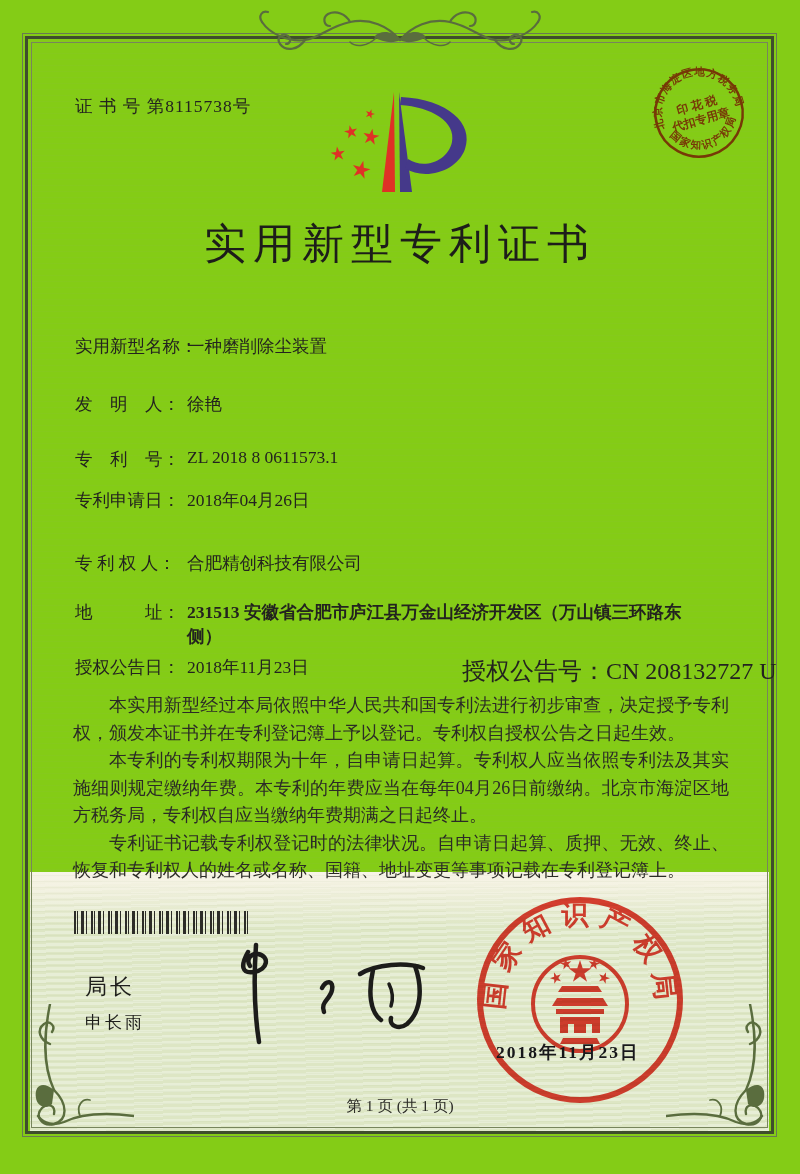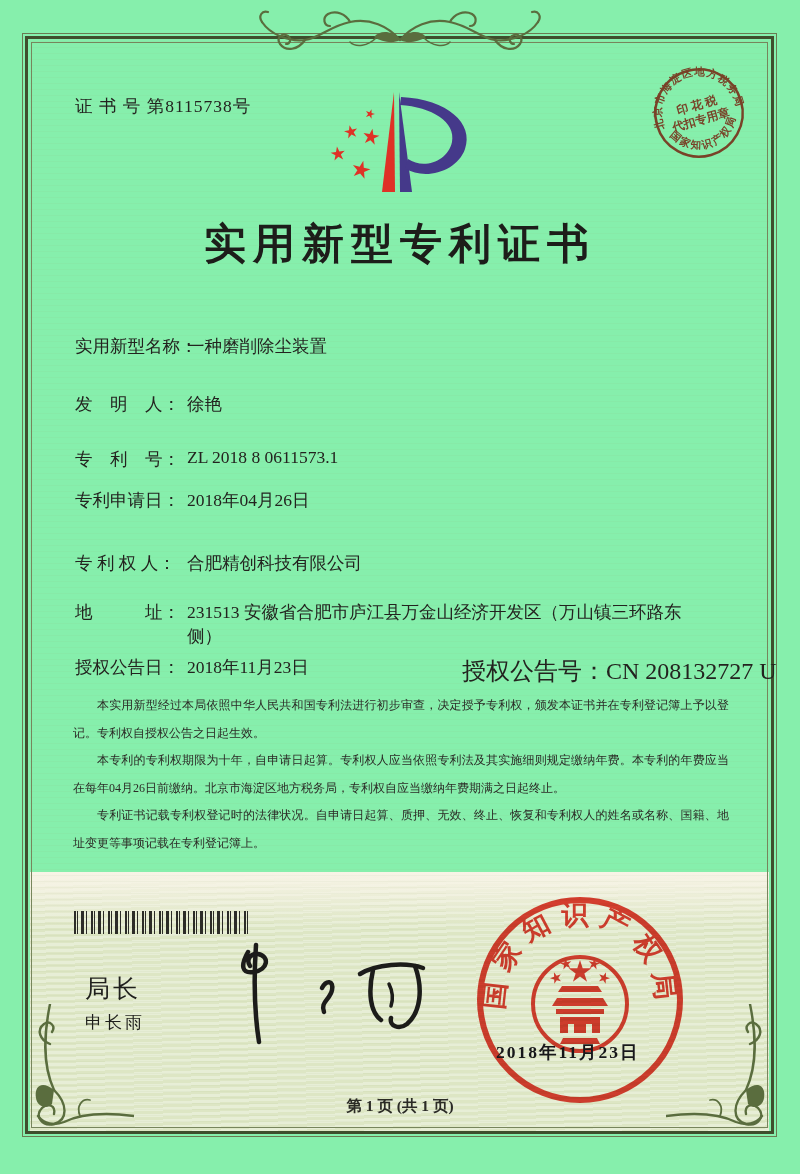--- a/index.html
+++ b/index.html
@@ -1,17 +1,17 @@
 <!DOCTYPE html>
 <html><head>
 <meta charset="utf-8">
 <style>
   html,body{margin:0;padding:0;}
   body{background:#e8e4d8;font-family:"Liberation Serif","DejaVu Serif",serif;}
-  .page{position:relative;width:800px;height:1174px;margin:0 auto;background:#86efac;overflow:hidden;}
+  .page{position:relative;width:800px;height:1174px;margin:0 auto;background:#84cc16;overflow:hidden;}
 
   
   .frame{position:absolute;left:22px;top:33px;width:753px;height:1102px;border:1px solid #6a7a52;}
   .frame::before{content:"";position:absolute;inset:2px;border:3px solid #3f4e2c;}
   .frame::after{content:"";position:absolute;inset:8px;border:1px solid #77855c;}
 
   .texture{position:absolute;left:30px;top:41px;width:739px;height:1086px;
     background:repeating-linear-gradient(180deg,rgba(150,170,110,0.07) 0 1px,transparent 1px 6px);}
   .band{position:absolute;left:30px;top:872px;width:739px;height:259px;
     background:repeating-linear-gradient(178deg,#e7eed6 0 3px,#dde6c4 3px 6px);}
@@ -19,36 +19,36 @@
     background:linear-gradient(#f8f4e7,rgba(248,244,231,0));}
 
   .ornament{position:absolute;color:#5a6d3e;}
   .orn-top{left:250px;top:6px;width:300px;height:56px;}
   .orn-bl{left:24px;top:1004px;width:110px;height:130px;}
   .orn-br{left:666px;top:1004px;width:110px;height:130px;}
 
   
   .abs{position:absolute;}
   .cert-no{left:75px;top:94px;font-size:17.5px;color:#23231f;letter-spacing:1px;}
-  .title{left:0;top:216px;width:100%;text-align:center;font-size:42px;font-weight:700;
+  .title{left:0;top:216px;width:100%;text-align:center;font-size:42px;font-weight:400;
     letter-spacing:7px;color:#1d1d1a;}
   .row{left:75px;font-size:17.5px;color:#23231f;display:flex;align-items:flex-start;}
   .row .lbl{display:inline-block;width:112px;white-space:pre;flex:0 0 112px;}
   .row .val{white-space:pre-wrap;}
-  .addr-val{width:500px;}
+  .addr-val{width:500px;font-weight:bold;}
   .grant-no{left:462px;top:655px;font-size:24px;color:#23231f;}
-  .body-text{left:73px;top:692px;width:656px;font-size:12px;line-height:27.5px;
+  .body-text{left:73px;top:692px;width:656px;font-size:18px;line-height:27.5px;
     color:#2b2b26;text-align:justify;}
   .body-text p{margin:0;text-indent:2em;}
   .barcode{left:74px;top:911px;width:176px;height:23px;
     background:repeating-linear-gradient(90deg,#2c2c28 0 2px,transparent 2px 3px,#2c2c28 3px 4px,transparent 4px 7px,#2c2c28 7px 10px,transparent 10px 12px,#2c2c28 12px 13px,transparent 13px 17px);}
-  .signer-title{left:85px;top:972px;font-size:25px;color:#1f1f1c;letter-spacing:3px;}
+  .signer-title{left:85px;top:972px;font-size:22px;color:#1f1f1c;letter-spacing:3px;}
   .signer-name{left:85px;top:1011px;font-size:17px;color:#1f1f1c;letter-spacing:3px;}
   .signature{left:210px;top:938px;width:225px;height:118px;}
-  .footer{left:0;top:1096px;width:100%;text-align:center;font-size:15.5px;color:#2b2b26;font-weight:bold;}
+  .footer{left:0;top:1096px;width:100%;text-align:center;font-size:15.5px;color:#2b2b26;}
 
   
   .tax-stamp{left:636px;top:50px;width:126px;height:126px;transform:rotate(-16deg);
     mix-blend-mode:multiply;opacity:.92;}
   .office-seal{left:468px;top:888px;width:224px;height:224px;mix-blend-mode:multiply;opacity:.95;}
   .seal-date{left:496px;top:1040px;font-size:17.5px;color:#17171a;letter-spacing:2px;
     font-weight:600;}
   .logo{left:318px;top:84px;width:166px;height:114px;}
 </style>
 </head>

